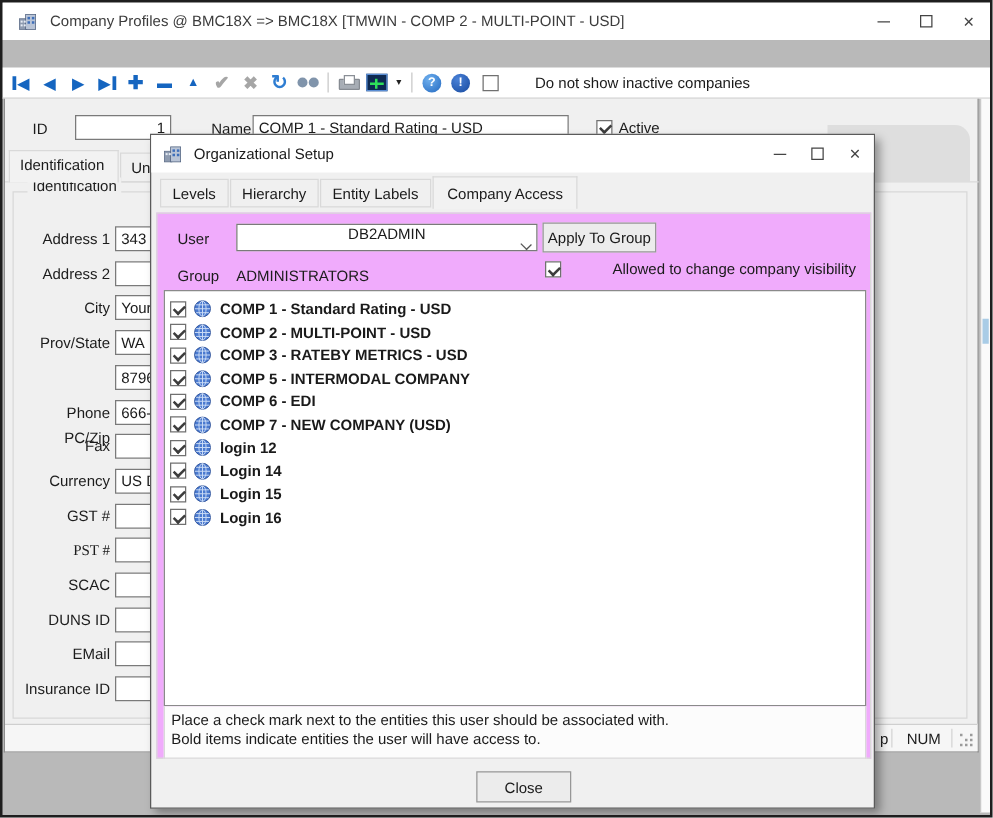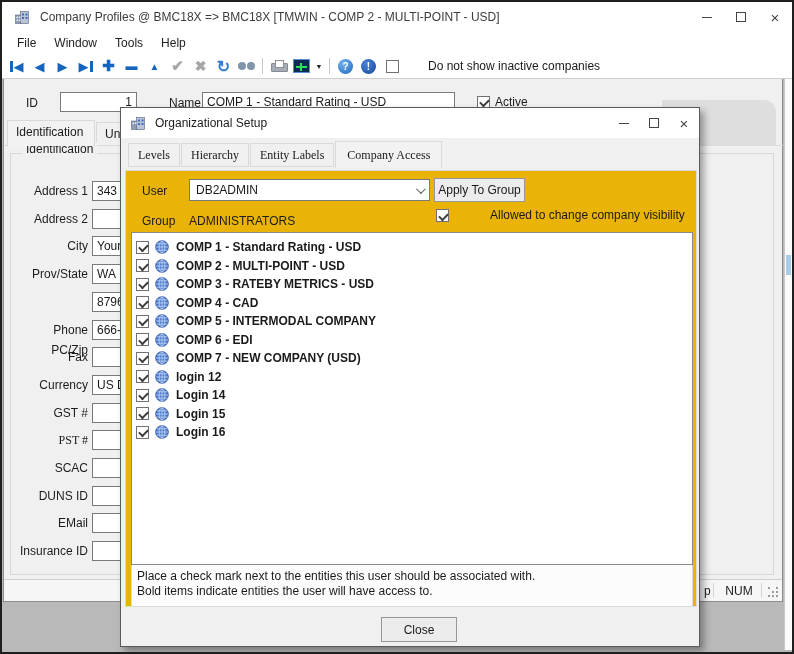--- a/index.html
+++ b/index.html
@@ -101,28 +101,28 @@
 
   
   .dialog { position:absolute; left:118px; top:105px; width:580px; height:540px;
     background:#f0f0f0; border:1px solid #5a5a5a; box-shadow:4px 4px 7px rgba(0,0,0,.35); z-index:10; }
   .dlg-title { position:absolute; left:0; top:0; right:0; height:30px; background:#fff;
     display:flex; align-items:center; }
   .dlg-title .app-icon { margin-left:9px; }
   .dlg-title-text { margin-left:9px; color:#1a1a1a; }
   .dlg-ctrls { margin-left:auto; display:flex; height:100%; }
   .dlg-ctrls .wc { width:30px; }
-  .dlg-tabs { position:absolute; left:7px; top:33px; display:flex; align-items:flex-end; z-index:3;font-family:Liberation Serif, serif; }
+  .dlg-tabs { position:absolute; left:7px; top:33px; display:flex; align-items:flex-end; z-index:3; }
   .dtab { border:1px solid #d9d9d9; background:#f0f0f0; padding:4px 9px 3px; margin-right:1px;
     white-space:nowrap; }
   .dtab.sel { padding:6px 11px 5px; border-bottom:none; background:#f2f2f2; margin-bottom:-1px; }
   .dlg-panel { position:absolute; left:4px; top:62px; width:572px; height:437px;
-    border:1px solid #d9d9d9; background:#eab308; }
+    border:1px solid #d9d9d9; background:#f0abfc; }
   .combo { position:absolute; left:63px; top:8px; width:241px; height:22px; background:#fff;
-    border:1px solid #7a7a7a; display:flex; align-items:center; padding:0 6px; }
+    border:1px solid #7a7a7a; display:flex; align-items:center; padding:0 6px;flex-direction:column; }
   .chev { margin-left:auto; width:7px; height:7px; border-right:1.4px solid #555;
     border-bottom:1.4px solid #555; transform:rotate(45deg) translateY(-2px); }
   .btn { background:#ececec; border:1px solid #979797; display:flex; align-items:center;
     justify-content:center; color:#1a1a1a; }
   .apply-btn { position:absolute; left:308px; top:7px; width:91px; height:24px; }
   .vis-check { position:absolute; left:310px; top:37px; display:flex; align-items:flex-start;gap:36px; }
   .vis-check .cb { margin-right:5px; margin-top:1px; }
   .entity-list { position:absolute; left:5px; top:61px; width:562px; height:333px; background:#fff;
     border:1px solid #8a8a8a; overflow:hidden; padding-top:5px; }
   .erow { display:flex; align-items:center; height:18.5px; padding-left:4px; }
@@ -155,26 +155,20 @@
       <div class="wc wc-min">
           <i></i>
         </div>
       <div class="wc wc-max">
           <i></i>
         </div>
       <div class="wc wc-close">×</div>
     </div>
   </div>
 
-  <div class="menubar" id="menubar">
-      <div class="menu-item">File</div>
-      <div class="menu-item">Window</div>
-      <div class="menu-item">Tools</div>
-      <div class="menu-item">Help</div>
-    </div>
 
   <div class="toolbar" id="toolbar">
       <div class="tbtn">
         <span class="ic g-first"></span>
       </div>
       <div class="tbtn">
         <span class="ic g-prev"></span>
       </div>
       <div class="tbtn">
         <span class="ic g-next"></span>
@@ -369,34 +363,20 @@
         <path d="M1 8 H15"></path>
                 <path d="M2.2 4.4 H13.8"></path>
                 <path d="M2.2 11.6 H13.8"></path>
         <ellipse cx="8" cy="8" rx="3.3" ry="7"></ellipse>
                 <path d="M8 1 V15"></path>
       </g>
     </svg>
     <span class="elabel">COMP 3 - RATEBY METRICS - USD</span>
   </div>
 
-  <div class="erow">
-    <span class="cb checked"></span>
-    <svg class="globe" width="14" height="14" viewBox="0 0 16 16">
-      <circle cx="8" cy="8" r="7.3" fill="#4a7ad0" stroke="#2b4f96" stroke-width="0.8"></circle>
-      <g stroke="#c9daf5" stroke-width="0.9" fill="none">
-        <path d="M1 8 H15"></path>
-                <path d="M2.2 4.4 H13.8"></path>
-                <path d="M2.2 11.6 H13.8"></path>
-        <ellipse cx="8" cy="8" rx="3.3" ry="7"></ellipse>
-                <path d="M8 1 V15"></path>
-      </g>
-    </svg>
-    <span class="elabel">COMP 4 - CAD</span>
-  </div>
 
   <div class="erow">
     <span class="cb checked"></span>
     <svg class="globe" width="14" height="14" viewBox="0 0 16 16">
       <circle cx="8" cy="8" r="7.3" fill="#4a7ad0" stroke="#2b4f96" stroke-width="0.8"></circle>
       <g stroke="#c9daf5" stroke-width="0.9" fill="none">
         <path d="M1 8 H15"></path>
                 <path d="M2.2 4.4 H13.8"></path>
                 <path d="M2.2 11.6 H13.8"></path>
         <ellipse cx="8" cy="8" rx="3.3" ry="7"></ellipse>

